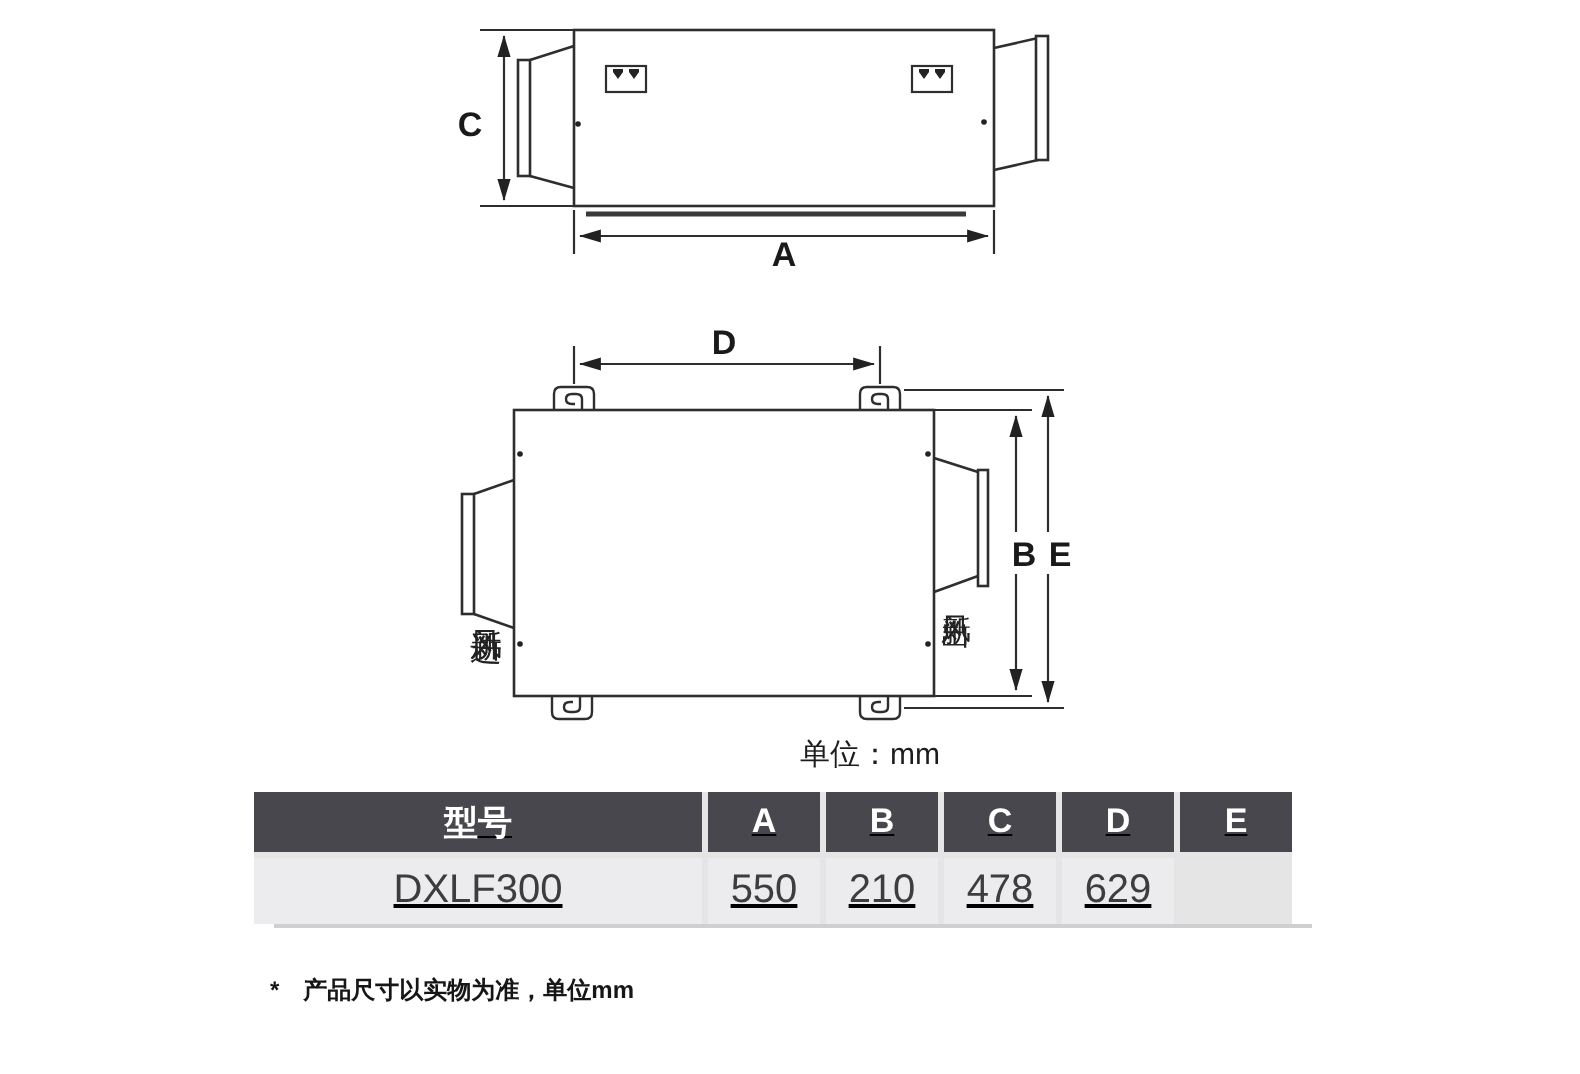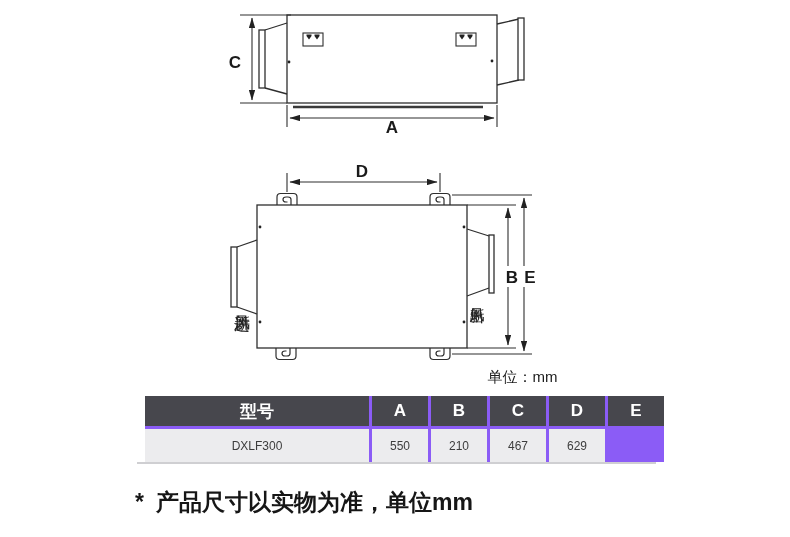--- a/index.html
+++ b/index.html
@@ -14,46 +14,47 @@
   }
   .vtext {
     position:absolute;
     writing-mode:vertical-rl; text-orientation:upright;
     color:#222; letter-spacing:1px; line-height:1.0;
   }
   .vtext.inlet  { left:234px; top:301px; font-size:16px; }
   .vtext.outlet { left:470px; top:295px; font-size:15px; }
   .unit-label {
     position:absolute; top:368px; left:400px; width:245px;
-    text-align:center; font-size:15px; font-weight:500; color:#1c1c1c;
+    text-align:left; font-size:15px; font-weight:500; color:#1c1c1c;
   }
   .dim-table {
-    position:absolute; left:145px; top:396px;
+    position:absolute; left:127px; top:396px;
     display:grid;
     grid-template-columns:224px 56px 56px 56px 56px 56px;
     grid-template-rows:30px 33px;
     column-gap:3px; row-gap:3px;
-    background:#8b5cf6;
+    background:#e5e5e5;
+    text-decoration:underline;
   }
   .dim-table .cell {
     display:flex; align-items:center; justify-content:center;
   }
   .dim-table .hcell {
     background:#47474d; color:#ffffff; font-weight:bold; font-size:17px;
   }
   .dim-table .dcell {
-    background:#ececee; color:#3d3d3d; font-size:12px;
+    background:#ececee; color:#3d3d3d; font-size:20px;
   }
   .table-bottom-edge {
     position:absolute; left:137px; top:462px; width:519px; height:2px;
     background:#cfcfd2;
   }
   .footnote {
     position:absolute; left:135px; top:487px;
-    font-size:23px; font-weight:bold; color:#161616;
+    font-size:12px; font-weight:bold; color:#161616;
   }
   .footnote .marker { margin-right:12px; }
 </style>
 </head>
 <body>
 
 <div class="canvas">
 
   <svg class="drawing-svg" viewBox="0 0 790 537" xmlns="http://www.w3.org/2000/svg">
     <defs>
@@ -179,21 +180,21 @@
     <div class="cell hcell">型号</div>
     <div class="cell hcell">A</div>
     <div class="cell hcell">B</div>
     <div class="cell hcell">C</div>
     <div class="cell hcell">D</div>
     <div class="cell hcell">E</div>
 
     <div class="cell dcell">DXLF300</div>
     <div class="cell dcell">550</div>
     <div class="cell dcell">210</div>
-    <div class="cell dcell">467</div>
+    <div class="cell dcell">478</div>
     <div class="cell dcell">629</div>
   </div>
   <div class="table-bottom-edge"></div>
 
   <div class="footnote">
     <span class="marker">*</span><span>产品尺寸以实物为准，单位mm</span>
   </div>
 
 </div>
 

